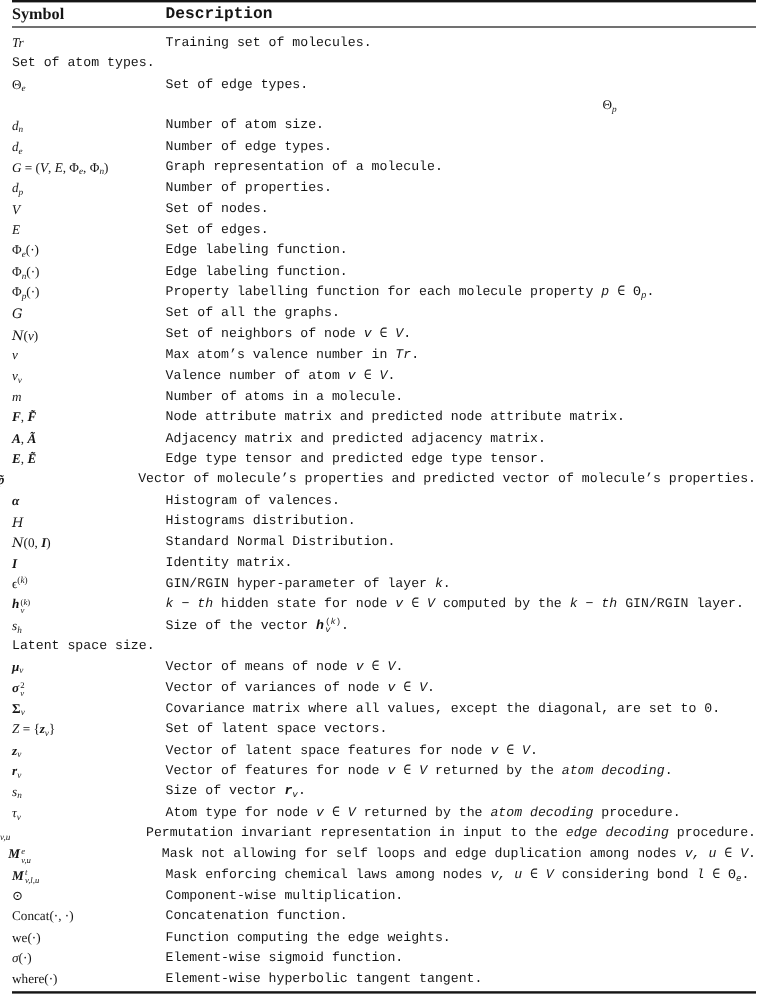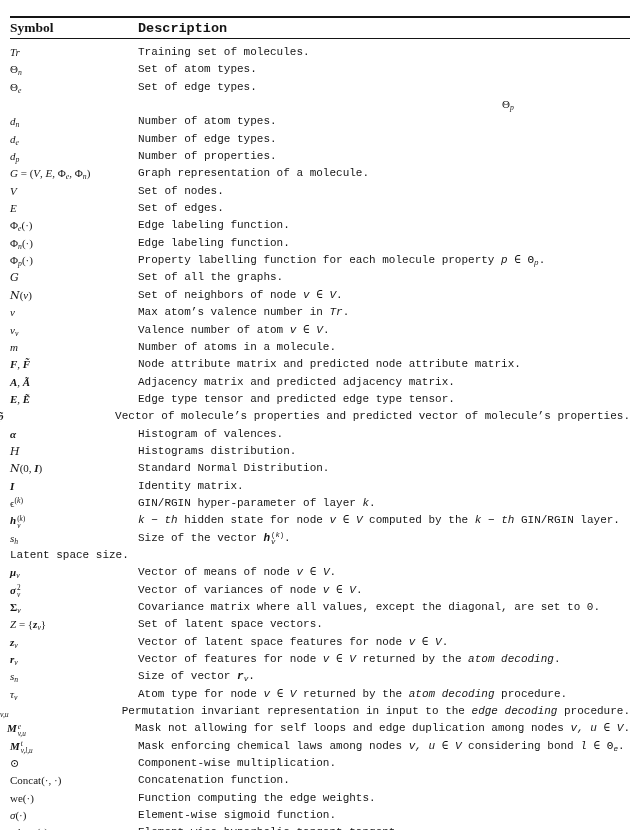--- a/index.html
+++ b/index.html
@@ -5,21 +5,21 @@
   * { margin: 0; padding: 0; box-sizing: border-box; }
   html, body { background: #ffffff; }
   body {
     width: 640px; height: 830px;
     font-family: "Liberation Serif", "DejaVu Serif", serif;
     color: #151515;
     overflow: hidden;
   }
   .page {
     width: 640px; height: 830px;
-    padding: 16px 10px;
+    padding: 0 10px;
     overflow: hidden;
     background: #ffffff;
   }
   .rule { background: #151515; width: 100%; }
   .rule.heavy { height: 2px; }
   .rule.light { height: 1px; }
   .header-row {
     display: flex;
     height: 20px;
     align-items: center;
@@ -62,45 +62,44 @@
       <div class="sym-col">Symbol</div>
       <div class="desc-col">Description</div>
     </div>
     <div class="rule light"></div>
     <div class="rows" id="rows">
         <div class="row">
           <div class="sym-col"><i>Tr</i></div>
           <div class="desc-col">Training set of molecules.</div>
         </div>
         <div class="row">
-          <div class="sym-col">Θ<sub><i>n</i></sub></div>
           <div class="desc-col">Set of atom types.</div>
         </div>
         <div class="row">
           <div class="sym-col">Θ<sub><i>e</i></sub></div>
           <div class="desc-col">Set of edge types.</div>
         </div>
         <div class="row">
           <div class="sym-col">Θ<sub><i>p</i></sub></div>
         </div>
         <div class="row">
           <div class="sym-col"><i>d</i><sub><i>n</i></sub></div>
-          <div class="desc-col">Number of atom types.</div>
+          <div class="desc-col">Number of atom size.</div>
         </div>
         <div class="row">
           <div class="sym-col"><i>d</i><sub><i>e</i></sub></div>
           <div class="desc-col">Number of edge types.</div>
         </div>
         <div class="row">
+          <div class="sym-col"><i>G</i> = (<i>V</i>, <i>E</i>, Φ<sub><i>e</i></sub>, Φ<sub><i>n</i></sub>)</div>
+          <div class="desc-col">Graph representation of a molecule.</div>
+        </div>
+        <div class="row">
           <div class="sym-col"><i>d</i><sub><i>p</i></sub></div>
           <div class="desc-col">Number of properties.</div>
-        </div>
-        <div class="row">
-          <div class="sym-col"><i>G</i> = (<i>V</i>, <i>E</i>, Φ<sub><i>e</i></sub>, Φ<sub><i>n</i></sub>)</div>
-          <div class="desc-col">Graph representation of a molecule.</div>
         </div>
         <div class="row">
           <div class="sym-col"><i>V</i></div>
           <div class="desc-col">Set of nodes.</div>
         </div>
         <div class="row">
           <div class="sym-col"><i>E</i></div>
           <div class="desc-col">Set of edges.</div>
         </div>
         <div class="row">

